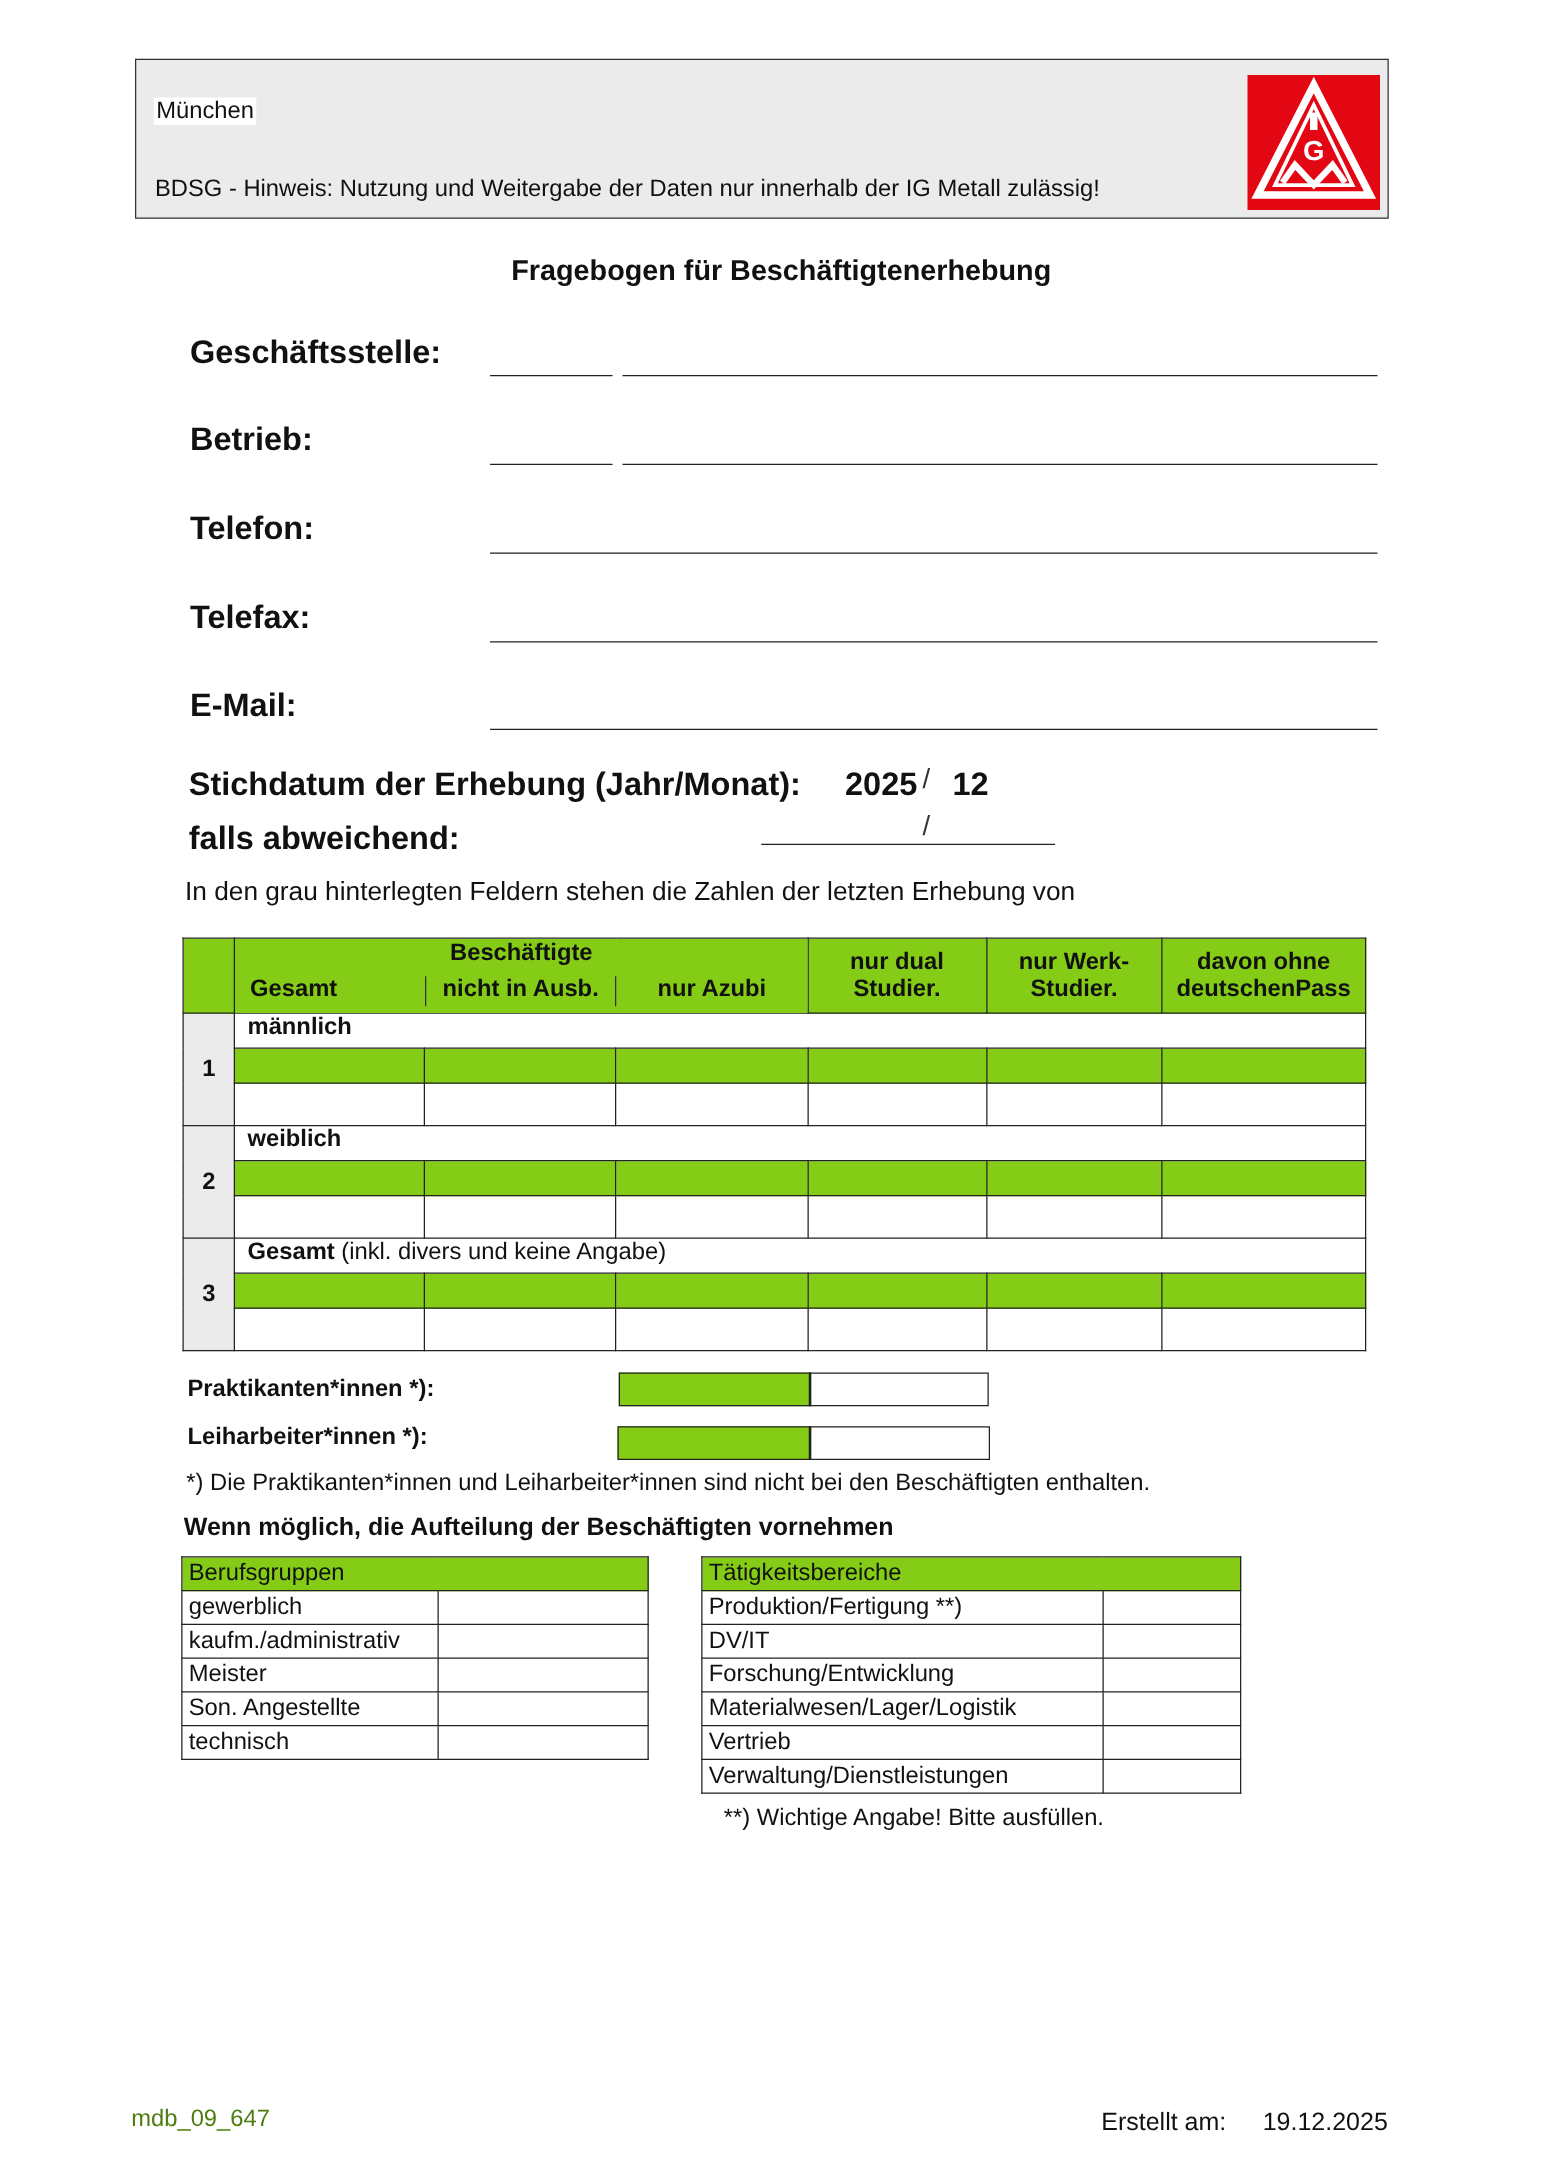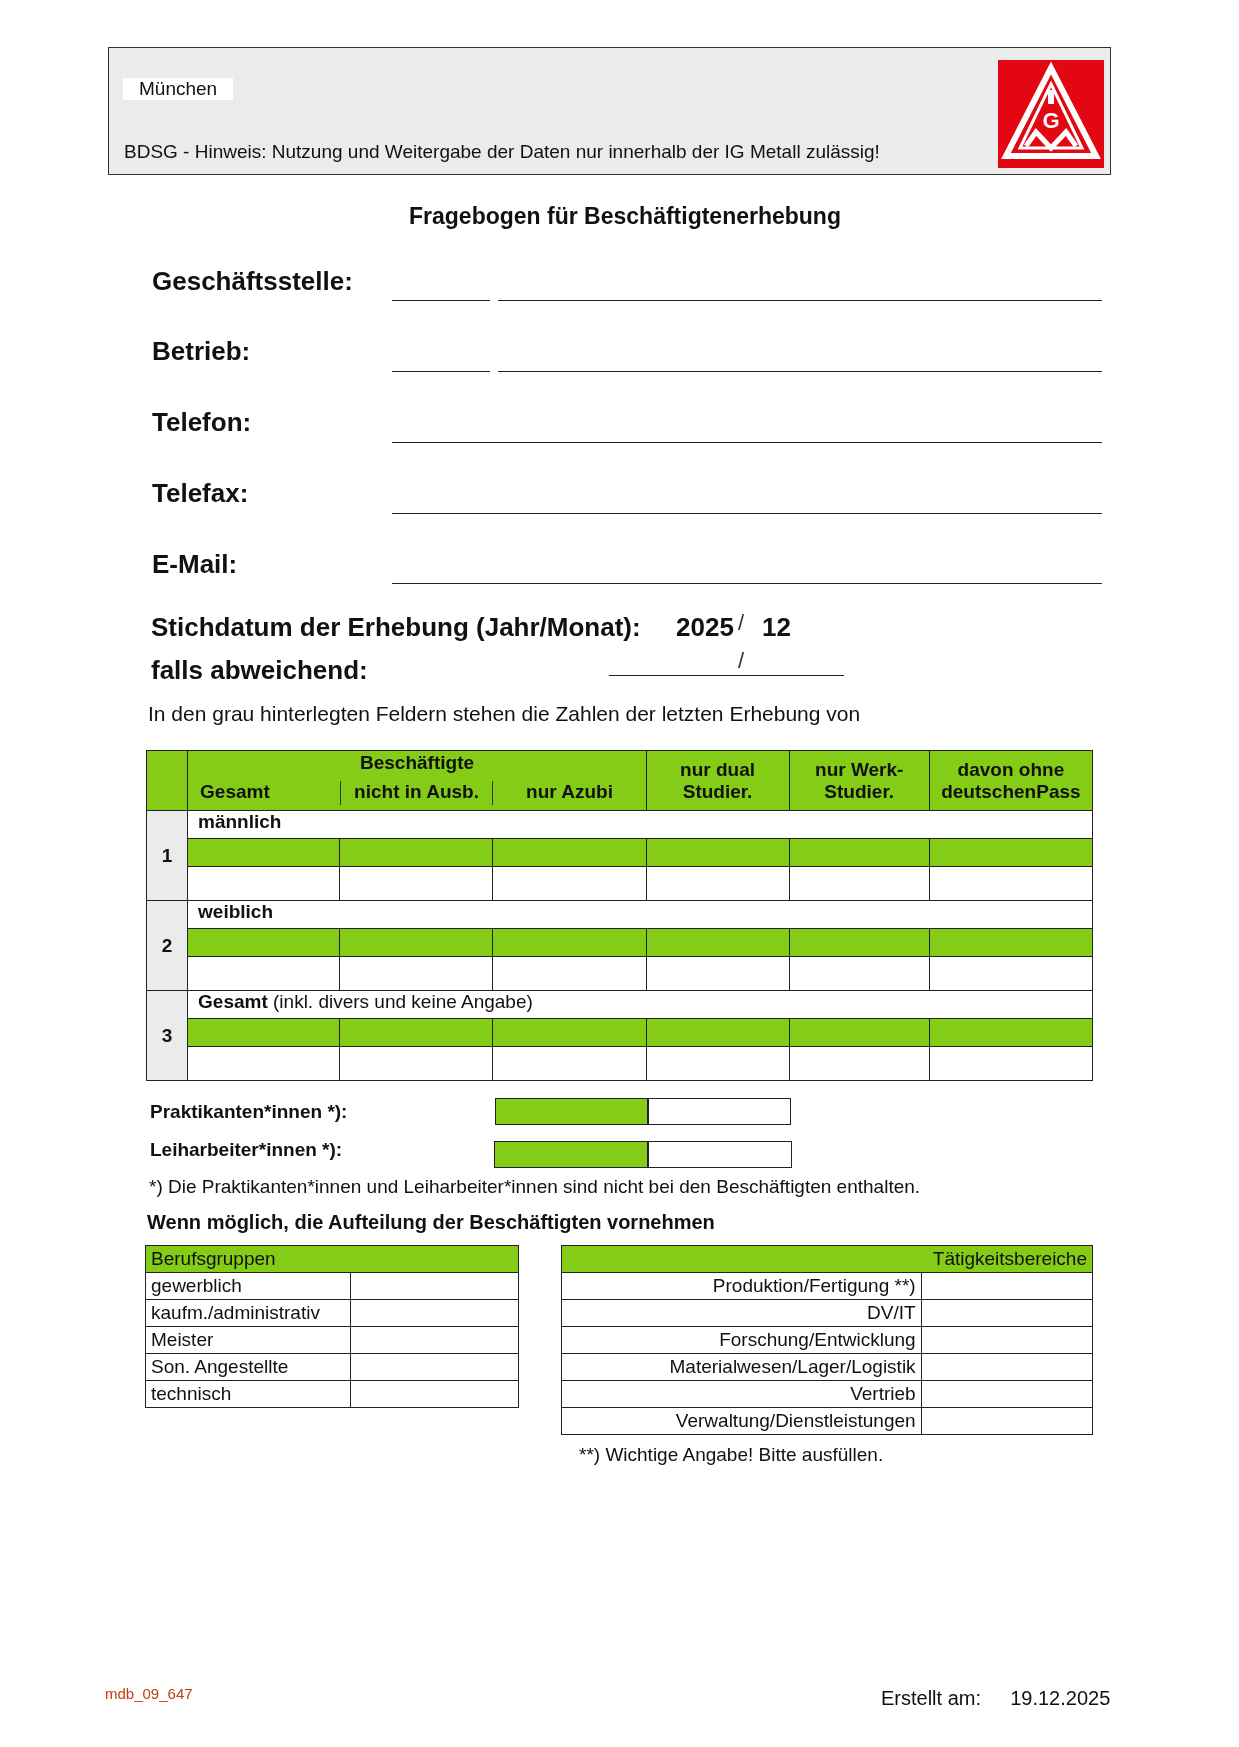--- a/index.html
+++ b/index.html
@@ -1,39 +1,39 @@
 <!DOCTYPE html>
 <html><head>
 <meta charset="utf-8">
 <style>
   html, body { margin:0; padding:0; background:#fff; }
   body { width:1239px; height:1747px; position:relative; overflow:hidden;
          font-family:"Liberation Sans", sans-serif; color:#111; }
   .abs { position:absolute; }
   .hdr { left:108px; top:47px; width:1003px; height:128px; background:#ebebeb;
          border:1px solid #333; box-sizing:border-box; }
-  .hdr-city { left:123px; top:78px; font-size:19px; background:#fff; padding:0 16px; }
+  .hdr-city { left:123px; top:78px; font-size:19px; background:#fff; padding:0 2px; }
   .hdr-note { left:124px; top:141px; font-size:19px; }
   .logo { left:998px; top:60px; width:106px; height:108px; background:#e30613; }
   .title { left:0; width:1250px; top:203px; text-align:center; font-size:23px; font-weight:bold; }
   .lbl { font-size:26px; font-weight:bold; }
   .line { height:0; border-top:1.5px solid #222; }
   .intro { left:148px; top:702px; font-size:21px; }
   table.main { position:absolute; left:146px; top:750px; width:947px; border-collapse:collapse; }
   table.main td { border:1px solid #222; padding:0; height:27px; font-size:19px; }
   .g { background:#84cc16; }
   .num { width:40px; text-align:center; font-weight:bold; font-size:20px; background:#ebebeb; }
   .hcell { font-weight:bold; font-size:19px; text-align:center; line-height:22px; }
   .secrow td { height:28px; }
   .seclabel { font-weight:bold; padding-left:10px !important; font-size:19px; vertical-align:top; }
   .smallbox { border:1px solid #222; height:25px; }
   .note { font-size:19px; }
   table.sub { position:absolute; border-collapse:collapse; }
   table.sub td { border:1px solid #222; height:26px; font-size:19px; padding:0 5px; line-height:26px; }
-  .foot-id { left:105px; top:1685px; font-size:15px; color:#c2410c; }
+  .foot-id { left:105px; top:1685px; font-size:19px; color:#4d7c0f; }
   .foot-date { left:881px; top:1687px; font-size:20px; }
 </style>
 </head>
 <body>
 
 <div class="abs hdr"></div>
 <div class="abs hdr-city">München</div>
 <div class="abs hdr-note">BDSG - Hinweis: Nutzung und Weitergabe der Daten nur innerhalb der IG Metall zulässig!</div>
 <div class="abs logo">
   <svg width="106" height="108" viewBox="0 0 106 108">
@@ -209,21 +209,21 @@
         <td>Son. Angestellte</td>
         <td></td>
       </tr>
   <tr>
         <td>technisch</td>
         <td></td>
       </tr>
 </tbody>
   </table>
 
-<table class="sub" style="left:561px;top:1245px;width:532px;text-align:right;">
+<table class="sub" style="left:561px;top:1245px;width:432px;">
   <colgroup>
       <col style="width:360px">
       <col style="width:172px">
     </colgroup>
   <tbody>
       <tr>
         <td colspan="2" class="g">Tätigkeitsbereiche</td>
       </tr>
   <tr>
         <td>Produktion/Fertigung **)</td>

